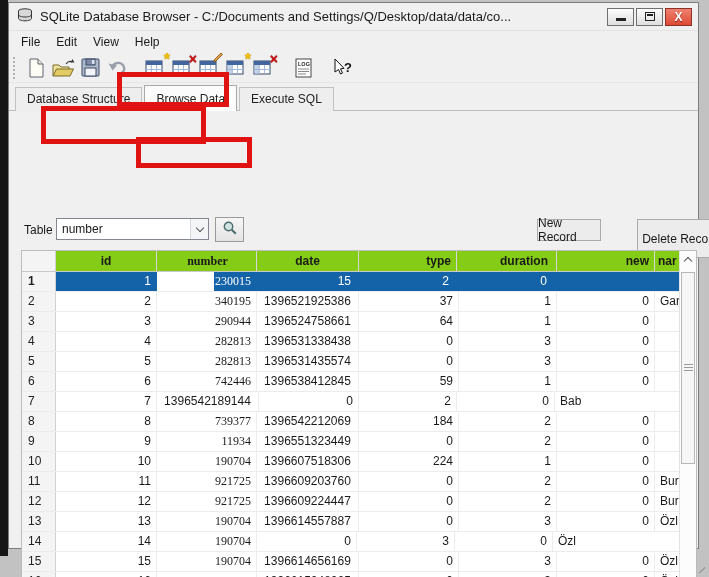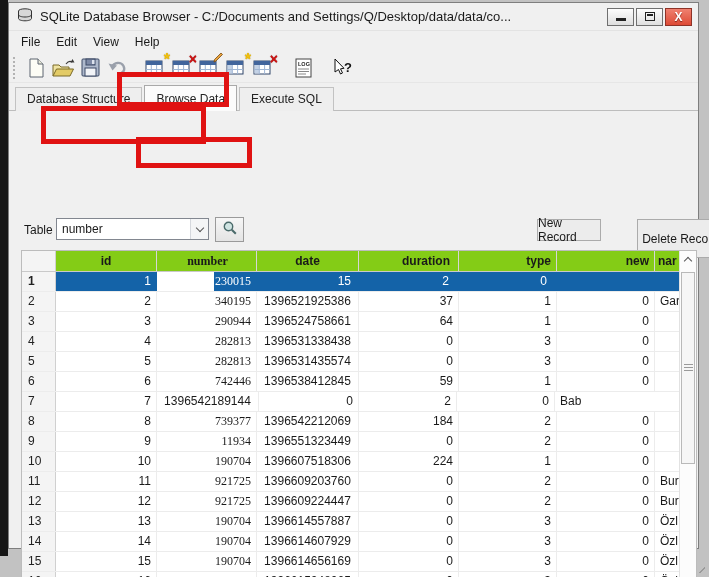--- a/index.html
+++ b/index.html
@@ -239,22 +239,22 @@
       </div>
       <div class="btn new-rec">New Record</div>
       <div class="btn del-rec">Delete Record</div>
 
       <div class="grid">
         <div class="ghead" id="ghead">
             <span class="hcell gut"></span>
             <span class="hcell c-id h-id">id</span>
             <span class="hcell c-number h-number">number</span>
             <span class="hcell c-date h-date">date</span>
+            <span class="hcell c-type h-type">type</span>
             <span class="hcell c-duration h-duration">duration</span>
-            <span class="hcell c-type h-type">type</span>
             <span class="hcell c-new h-new">new</span>
             <span class="hcell c-nar h-nar">nar</span>
           </div>
         <div class="gbody" id="gbody">
             <div class="grow selected">
               <span class="gut">1</span>
               <span class="cell c-id">1</span>
               <span class="cell c-number"><span class="redact"></span><span>230015</span></span>
               <span class="cell c-duration">15</span>
               <span class="cell c-type">2</span>
@@ -377,21 +377,20 @@
               <span class="cell c-date">1396614557887</span>
               <span class="cell c-duration">0</span>
               <span class="cell c-type">3</span>
               <span class="cell c-new">0</span>
               <span class="cell c-nar">Özl</span>
             </div>
             <div class="grow">
               <span class="gut">14</span>
               <span class="cell c-id">14</span>
               <span class="cell c-number">190704</span>
-              <span class="cell c-date">1396614607929</span>
               <span class="cell c-duration">0</span>
               <span class="cell c-type">3</span>
               <span class="cell c-new">0</span>
               <span class="cell c-nar">Özl</span>
             </div>
             <div class="grow">
               <span class="gut">15</span>
               <span class="cell c-id">15</span>
               <span class="cell c-number">190704</span>
               <span class="cell c-date">1396614656169</span>

